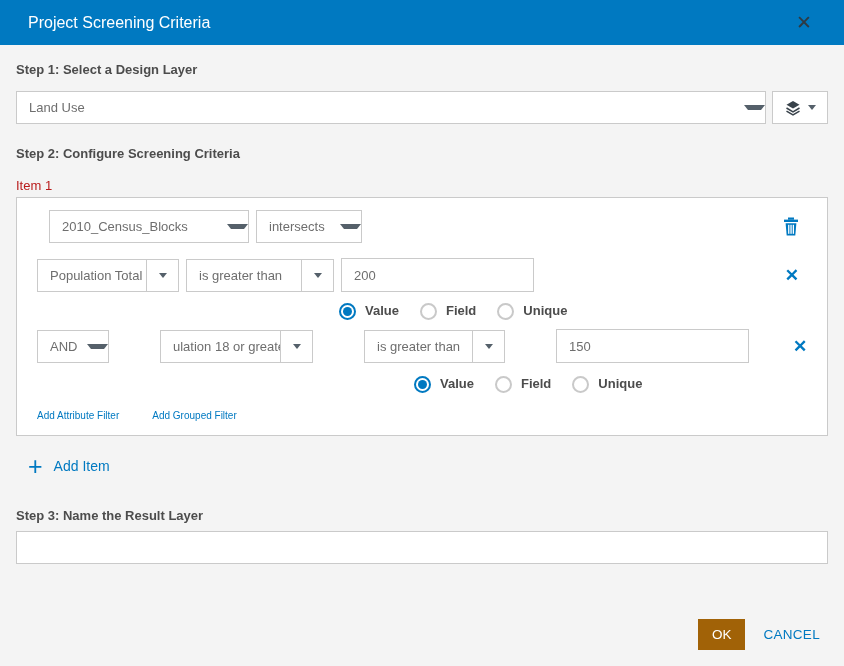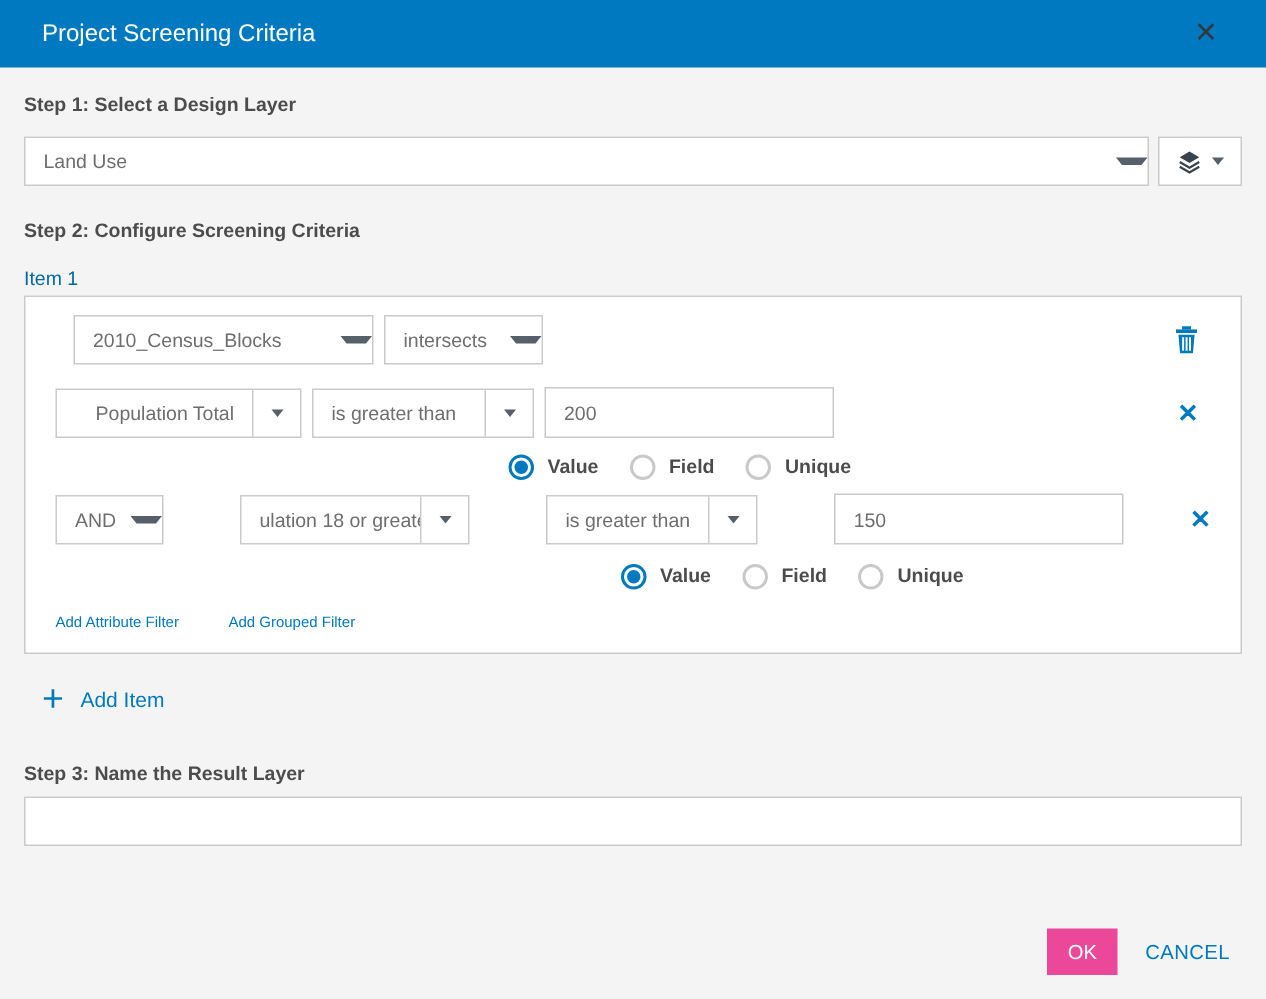--- a/index.html
+++ b/index.html
@@ -24,31 +24,31 @@
   .box .txt { padding:0 12px; white-space:nowrap; overflow:hidden; flex:1; }
   .arrow { width:0; height:0; border-left:4.5px solid transparent; border-right:4.5px solid transparent; border-top:5.5px solid #55606a; }
   .arrow-pad { padding-right:13px; }
   .arrow-cell { width:32px; border-left:1px solid #cacaca; height:100%; display:flex; align-items:center; justify-content:center; }
 
   
   .layer-row { margin-top:14px; display:flex; }
   .layer-select { flex:1; }
   .layers-btn { width:56px; margin-left:6px; justify-content:center; gap:7px; cursor:pointer; }
 
-  .item-label { margin-top:17px; font-size:13px; color:#0369a1; }
+  .item-label { margin-top:17px; font-size:13px; color:#b91c1c; }
 
   
   .item-box { margin-top:4px; background:#fff; border:1px solid #cacaca; padding:12px 20px 14px 20px; }
   .frow { display:flex; align-items:center; }
   .row1 { margin-bottom:15px; }
   .row3 { margin-top:8px;gap:44px; }
   .gap { margin-right:7px; }
   .w-census { width:200px;margin-left:12px; }
   .w-intersects { width:106px; }
-  .w-field1 { width:164px;text-align:right; }
+  .w-field1 { width:142px;text-align:right; }
   .w-op1 { width:148px; }
   .w-and { width:72px; }
   .w-field2 { width:153px; }
   .w-op2 { width:145px; }
   .w-value { width:193px; }
   .value-input { background:#fff; border:1px solid #cacaca; height:33px; color:#6e6e6e; font-size:13px; padding:16px 12px; outline:none; }
   .right-icon { margin-left:auto; margin-right:8px; }
   .remove-x { color:#0079c1; font-size:17px; font-weight:bold; cursor:pointer; line-height:1; }
 
   
@@ -68,21 +68,21 @@
   
   .add-item-row { margin-top:20px; display:flex; align-items:center; padding-left:12px; cursor:pointer; }
   .plus-glyph { color:#0079c1; font-size:25px; font-weight:300; line-height:20px; margin-right:11px; }
   .add-item-label { color:#0079c1; font-size:14px; }
 
   
   .name-input { margin-top:8px; width:100%; height:33px; background:#fff; border:1px solid #cacaca; padding:0 12px; font-size:13px; color:#4c4c4c; outline:none; display:block; }
 
   
   .footer { position:absolute; bottom:16px; right:24px; display:flex; align-items:center; }
-  .ok-btn { background:#ec4899; color:#fff; border:none; font-size:13.5px; padding:8px 14px; cursor:pointer; font-family:"Liberation Sans",sans-serif; }
+  .ok-btn { background:#a16207; color:#fff; border:none; font-size:13.5px; padding:8px 14px; cursor:pointer; font-family:"Liberation Sans",sans-serif; }
   .cancel-btn { color:#0079c1; font-size:13.5px; margin-left:18px; cursor:pointer; letter-spacing:0.3px; }
 
   .icon-svg { display:block; }
 </style>
 </head>
 <body>
 
 <div class="dialog">
 
   <div class="header">

